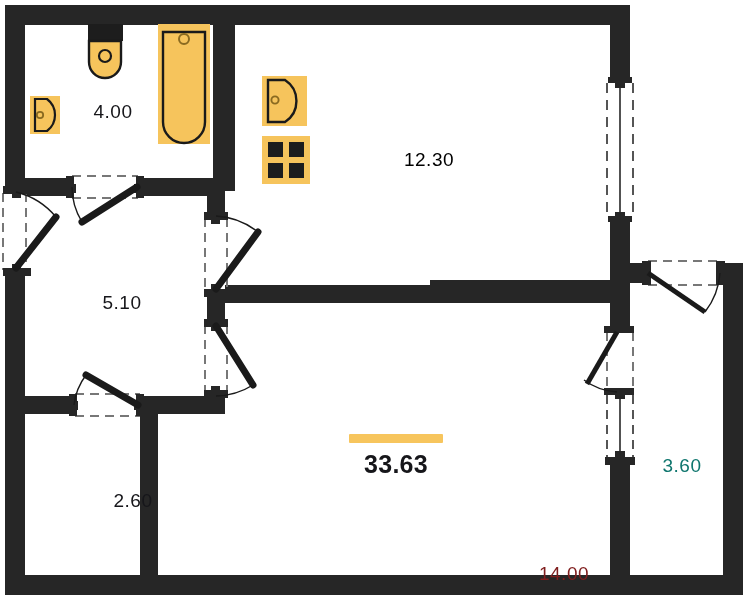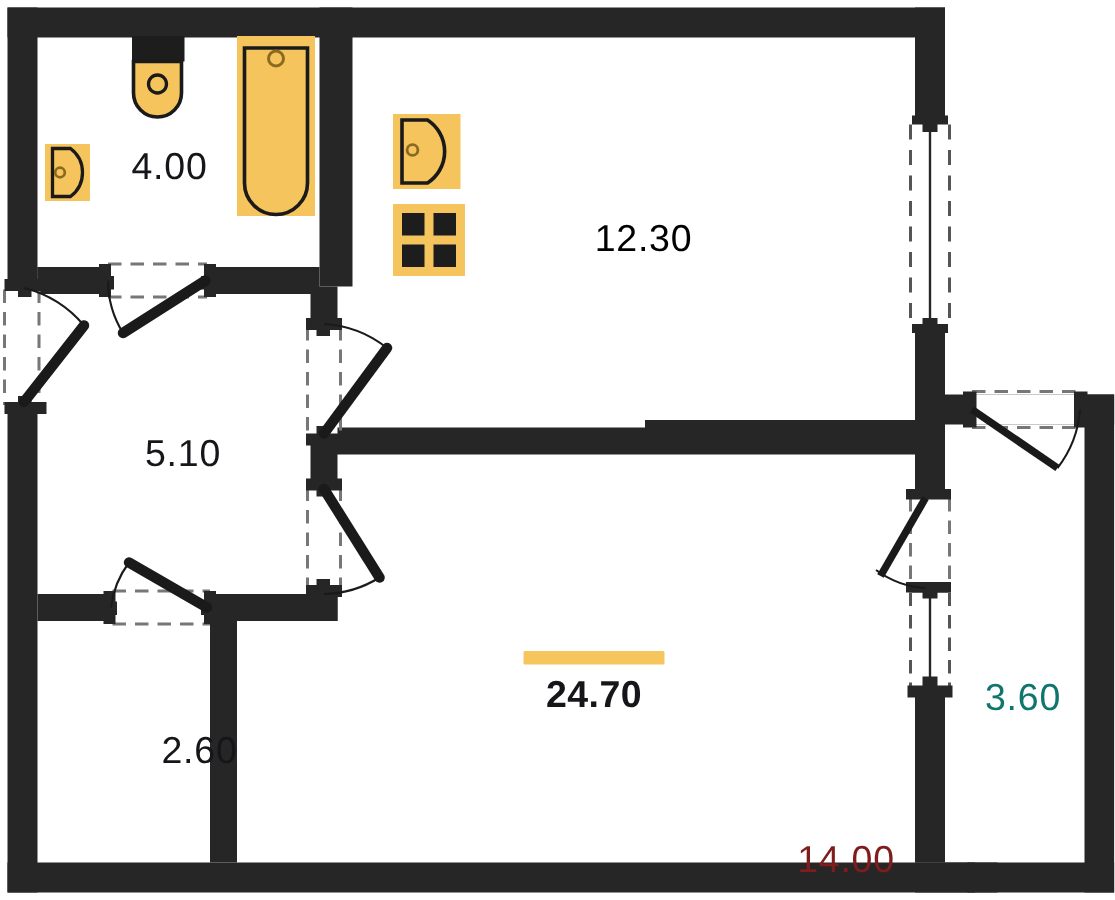--- a/index.html
+++ b/index.html
@@ -21,21 +21,21 @@
     position: absolute;
     left: 0;
     top: 0;
     width: 743px;
     height: 600px;
     display: block;
   }
   .area-label {
     position: absolute;
     font-family: "Liberation Sans", sans-serif;
-    font-size: 25px;
+    font-size: 19px;
     color: #16161a;
     letter-spacing: 0.5px;
     white-space: nowrap;
     transform: translate(-50%, -50%);
     pointer-events: none;
   }
   .total-label {
     position: absolute;
     font-family: "Liberation Sans", sans-serif;
     font-size: 25px;
@@ -247,15 +247,15 @@
 
   <div class="area-label" style="left: 122px; top: 303px; color: rgb(22, 22, 26); text-align: center;">5.10</div>
 
   <div class="area-label" style="left: 564px; top: 541px; color: #7f1d1d; margin-top: 33px;">14.00</div>
 
   <div class="area-label" style="left: 85px; top: 501px; color: rgb(22, 22, 26); margin-left: 48px;">2.60</div>
 
   <div class="area-label" style="left: 682px; top: 466px; color: #0f766e;">3.60</div>
 
   <div class="total-bar" id="total-bar" style="left: 396px; top: 434px; width: 94px; background: rgb(247, 197, 93);"></div>
-  <div class="total-label" style="left: 396px; top: 464px; color: rgb(22, 22, 26);">24.70</div>
+  <div class="total-label" style="left: 396px; top: 464px; color: rgb(22, 22, 26);">33.63</div>
 
 </div>
 
 </body></html>

